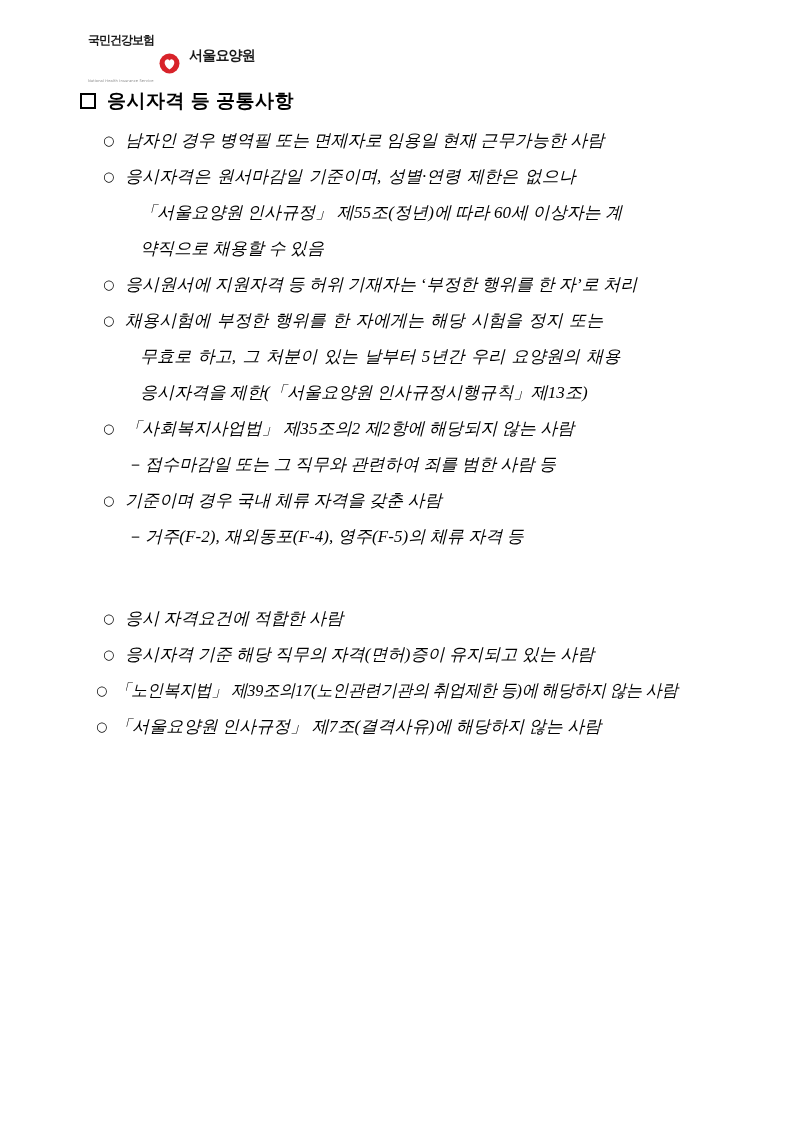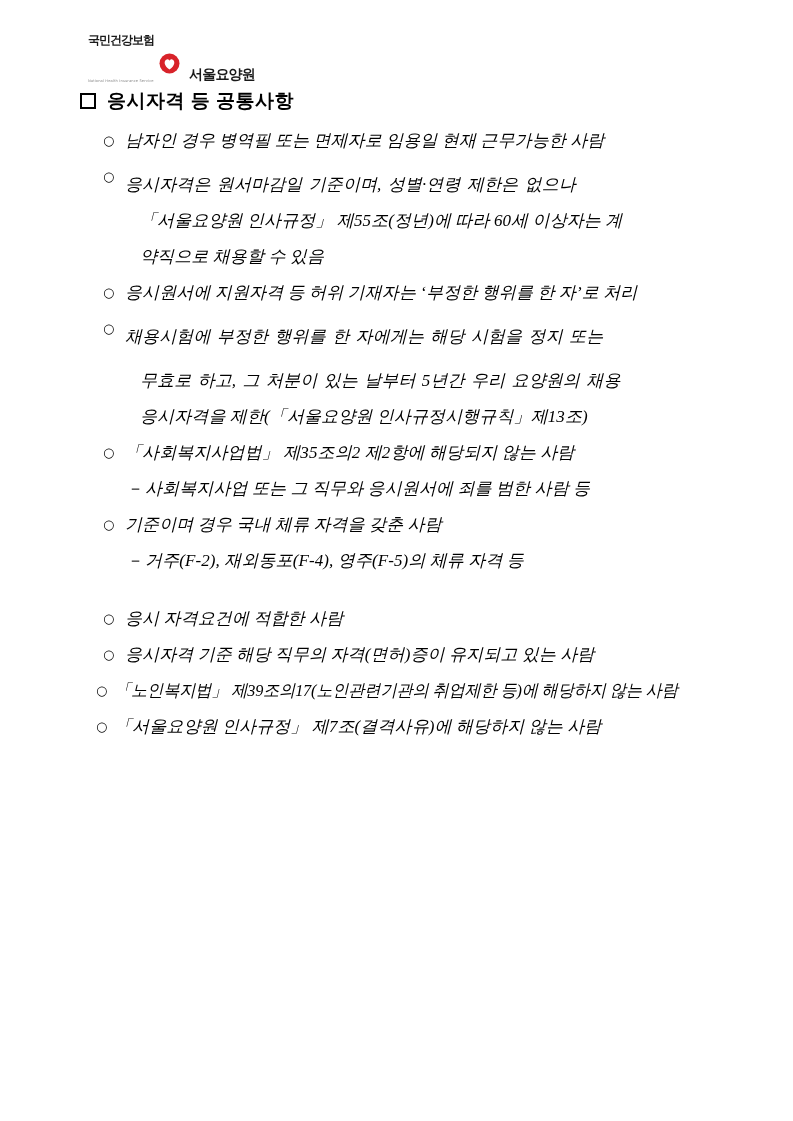--- a/index.html
+++ b/index.html
@@ -65,21 +65,21 @@
     height: 21px;
     margin: 0 9px 10px 5px;
     flex: 0 0 auto;
   }
   .logo-right {
     font-family: "Liberation Sans", sans-serif;
     font-size: 14px;
     font-weight: bold;
     color: #1a1a1a;
     letter-spacing: -0.8px;
-    margin-bottom: 0;
+    margin-bottom: 19px;
   }
 
   
   .section {
     position: absolute;
     left: 0;
     width: 702px;
   }
   .heading {
     display: flex;
@@ -138,21 +138,20 @@
   }
   .line {
     font-size: 17px;
     line-height: 36px;
     white-space: nowrap;
     letter-spacing: 0.1px;
   }
   .line.just {
     
     word-spacing: 2px;
-    margin-top: 8px;
   }
   .line.indent {
     padding-left: 15px;
   }
   .line.condensed {
     transform: scaleX(0.955);
     transform-origin: left center;
     letter-spacing: -0.2px;
     word-spacing: 0px;
   }
@@ -223,21 +222,21 @@
     <div class="item">
       <div class="marker circle">○</div>
       <div class="lines">
         <div class="line">「사회복지사업법」 제35조의2 제2항에 해당되지  않는  사람</div>
       </div>
     </div>
 
     <div class="item sub">
       <div class="marker dash">－</div>
       <div class="lines">
-        <div class="line">사회복지사업  또는  그  직무와  응시원서에  죄를  범한  사람  등</div>
+        <div class="line">접수마감일  또는  그  직무와  관련하여  죄를  범한  사람  등</div>
       </div>
     </div>
 
     <div class="item">
       <div class="marker circle">○</div>
       <div class="lines">
         <div class="line">기준이며  경우  국내  체류  자격을  갖춘  사람</div>
       </div>
     </div>
 

